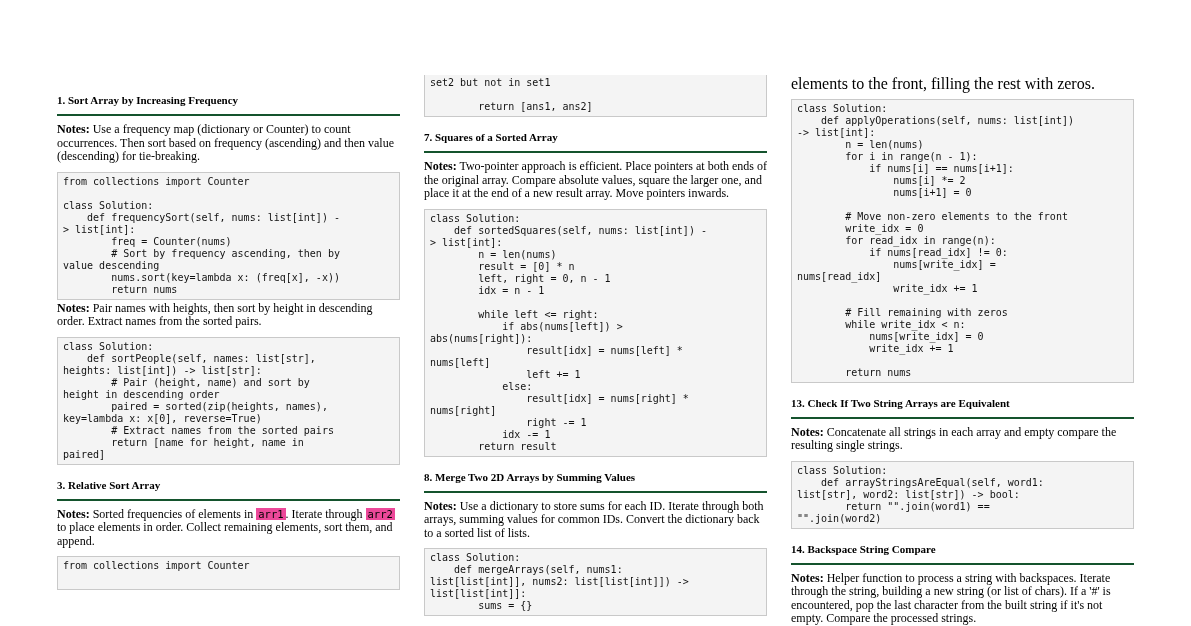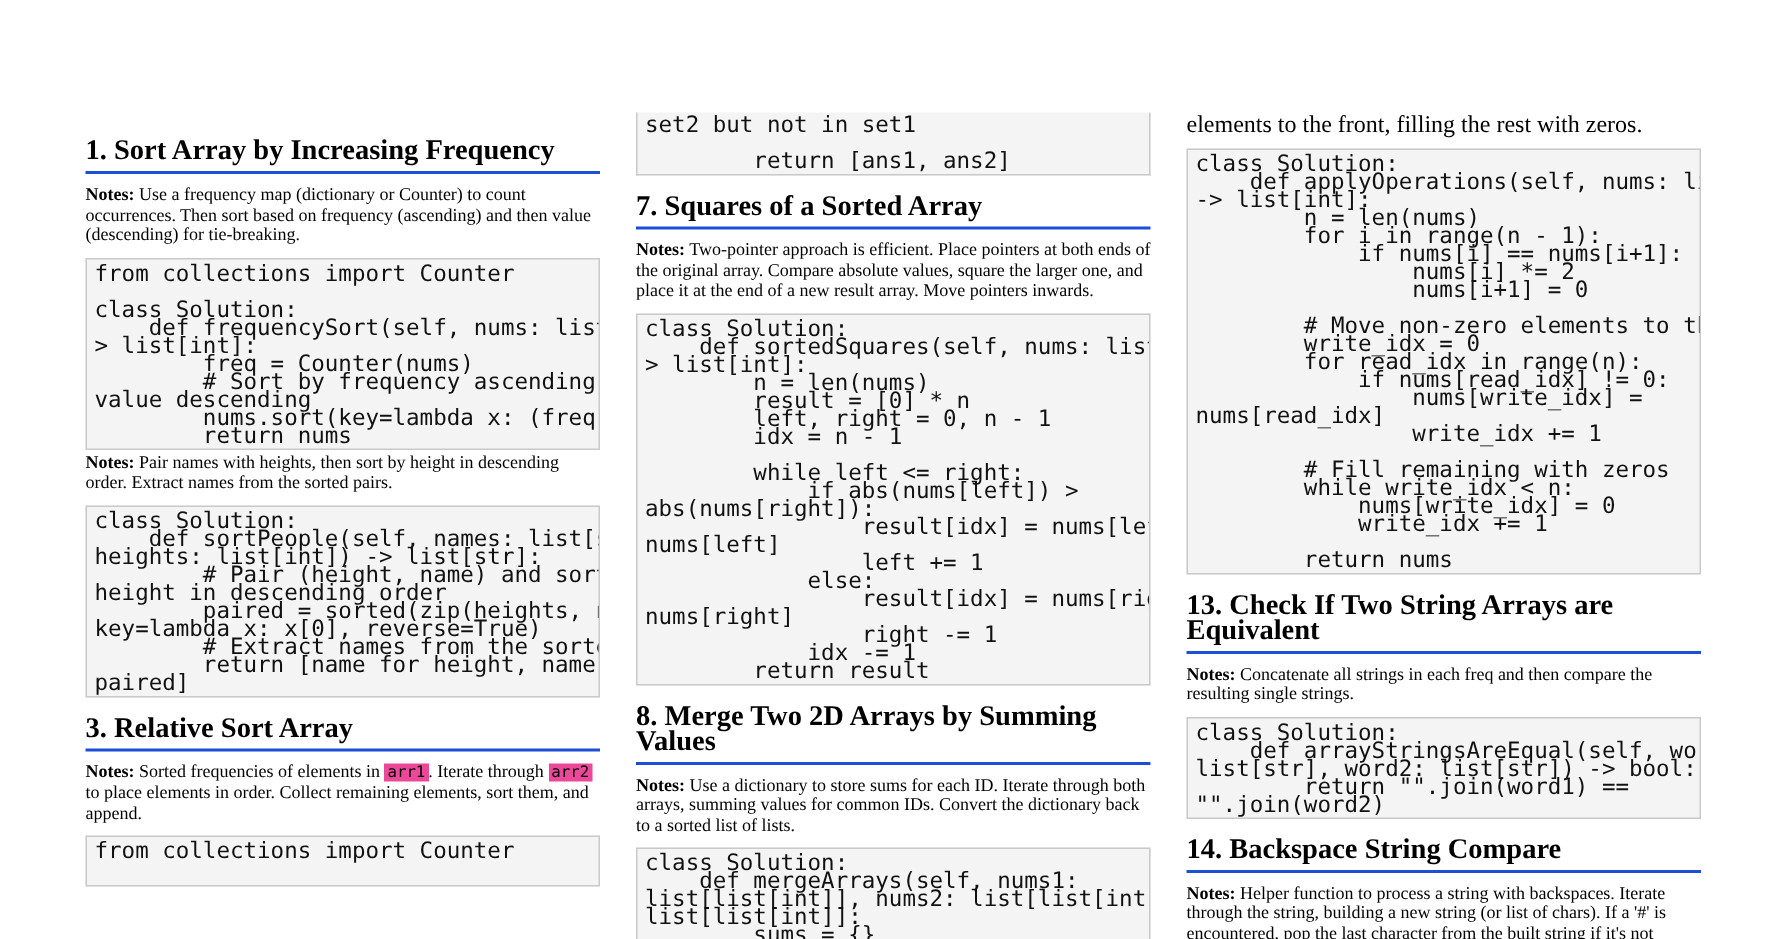--- a/index.html
+++ b/index.html
@@ -15,26 +15,26 @@
     width: 1191px; height: 626px;
     padding: 75px 57px 0 57px;
     display: flex;
     gap: 24px;
     overflow: hidden;
   }
   .col { width: 343px; flex: 0 0 343px; }
 
   .section-title {
     font-family: "Liberation Serif", serif;
-    font-size: 19px;
+    font-size: 11px;
     line-height: 17px;
     font-weight: bold;
     margin: 12px 0 7px 0;
     padding-bottom: 5px;
-    border-bottom: 2px solid #1d4ed8;
+    border-bottom: 2px solid #14532d;
   }
   .first-title { margin-top: 17px; }
 
   .notes {
     font-size: 12px;
     line-height: 13.5px;
     margin: 2px 0 8px 0;
   }
   .notes b { font-weight: bold; }
 
@@ -44,21 +44,21 @@
     background: #ec4899;
     padding: 0 2px;
   }
 
   .code-block {
     margin: 0;
     background: #f4f4f4;
     border: 1px solid #c9c9c9;
     padding: 3px 5px;
     font-family: "DejaVu Sans Mono", "Liberation Mono", monospace;
-    font-size: 15px;
+    font-size: 10px;
     line-height: 12px;
     color: #111111;
     white-space: pre;
     overflow: hidden;
   }
   .cut-top {
     border-top: none;
     padding-top: 2px;
     margin-top: 0;
   }
@@ -175,21 +175,21 @@
 
         # Fill remaining with zeros
         while write_idx &lt; n:
             nums[write_idx] = 0
             write_idx += 1
 
         return nums</pre>
 
     <div>
       <h2 class="section-title">13. Check If Two String Arrays are Equivalent</h2>
-      <p class="notes"><b>Notes:</b> <span>Concatenate all strings in each freq and then compare the resulting single strings.</span></p>
+      <p class="notes"><b>Notes:</b> <span>Concatenate all strings in each array and empty compare the resulting single strings.</span></p>
       <pre class="code-block">class Solution:
     def arrayStringsAreEqual(self, word1:
 list[str], word2: list[str]) -&gt; bool:
         return "".join(word1) ==
 "".join(word2)</pre>
     </div>
 
     <div>
       <h2 class="section-title">14. Backspace String Compare</h2>
       <p class="notes"><b>Notes:</b> <span>Helper function to process a string with backspaces. Iterate through the string, building a new string (or list of chars). If a '#' is encountered, pop the last character from the built string if it's not empty. Compare the processed strings.</span></p>

